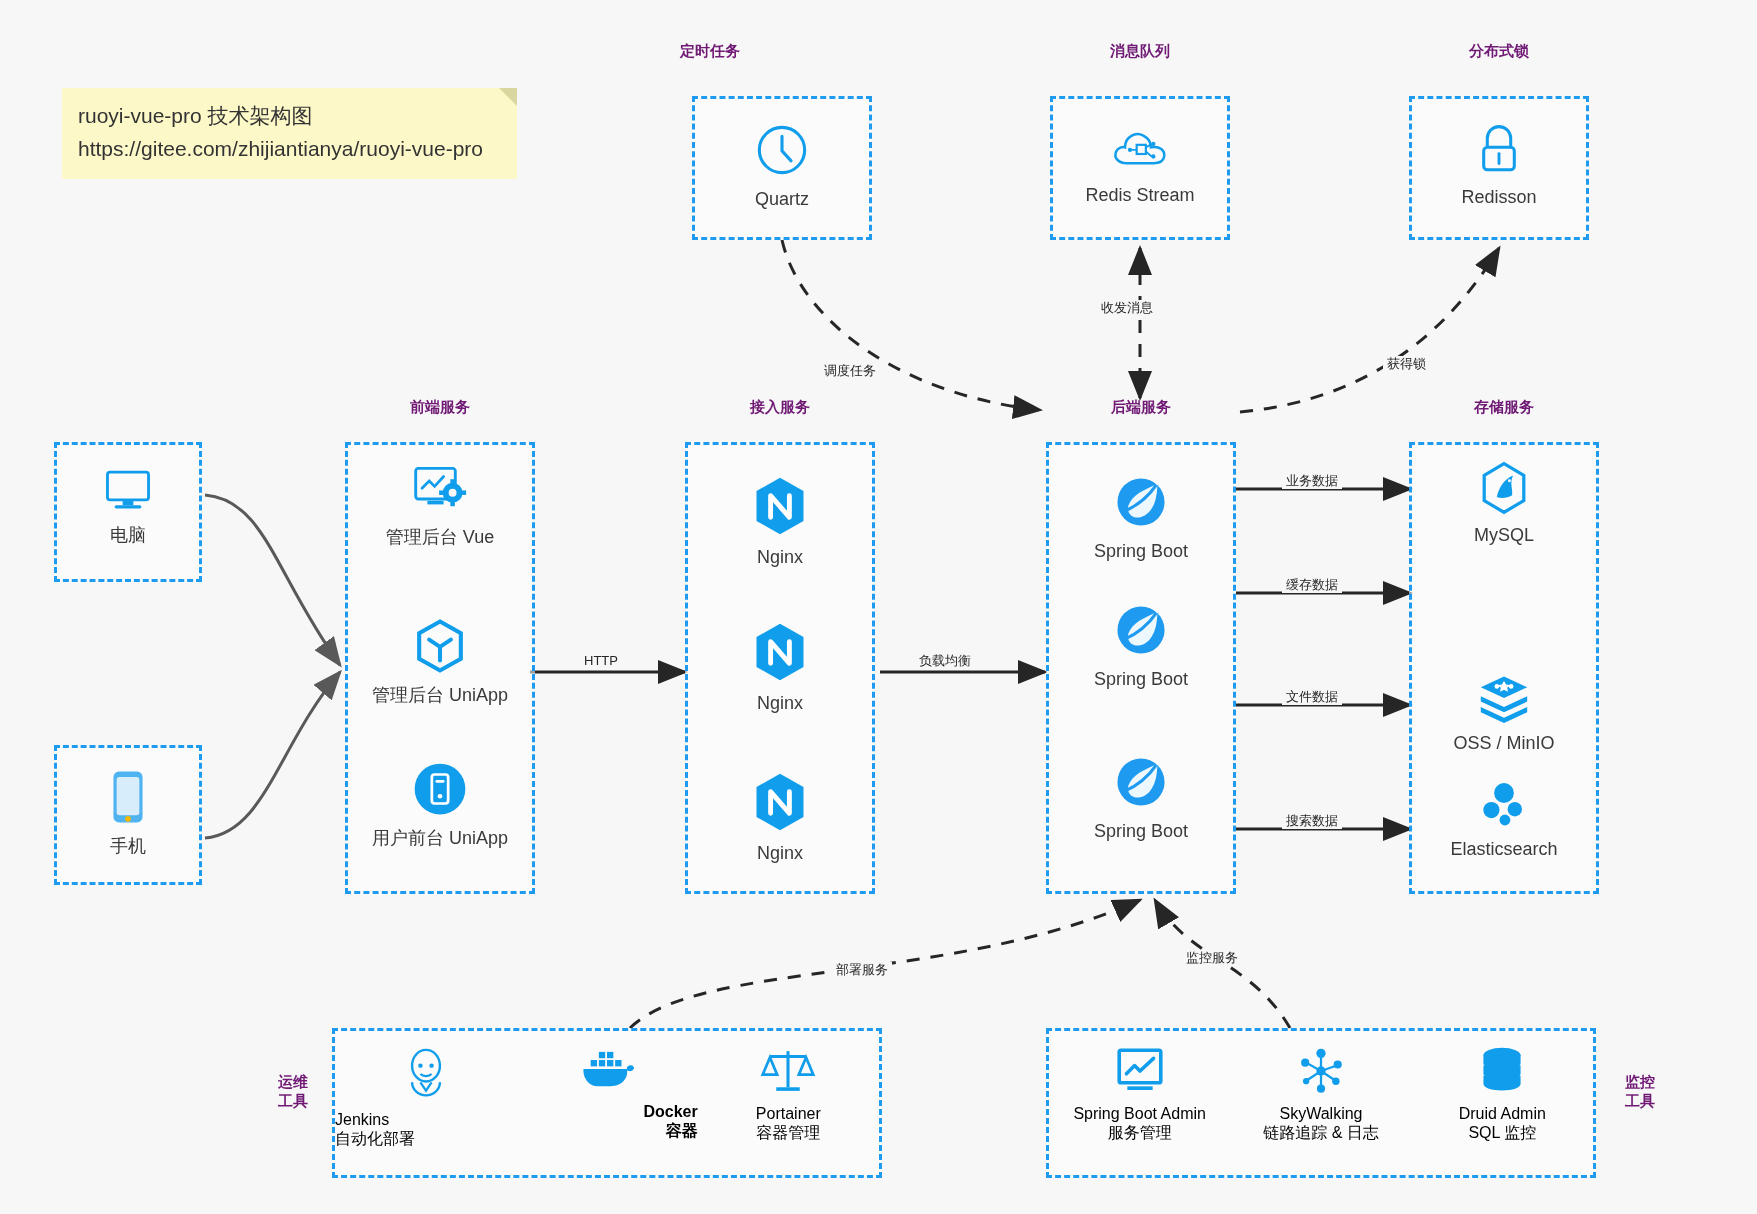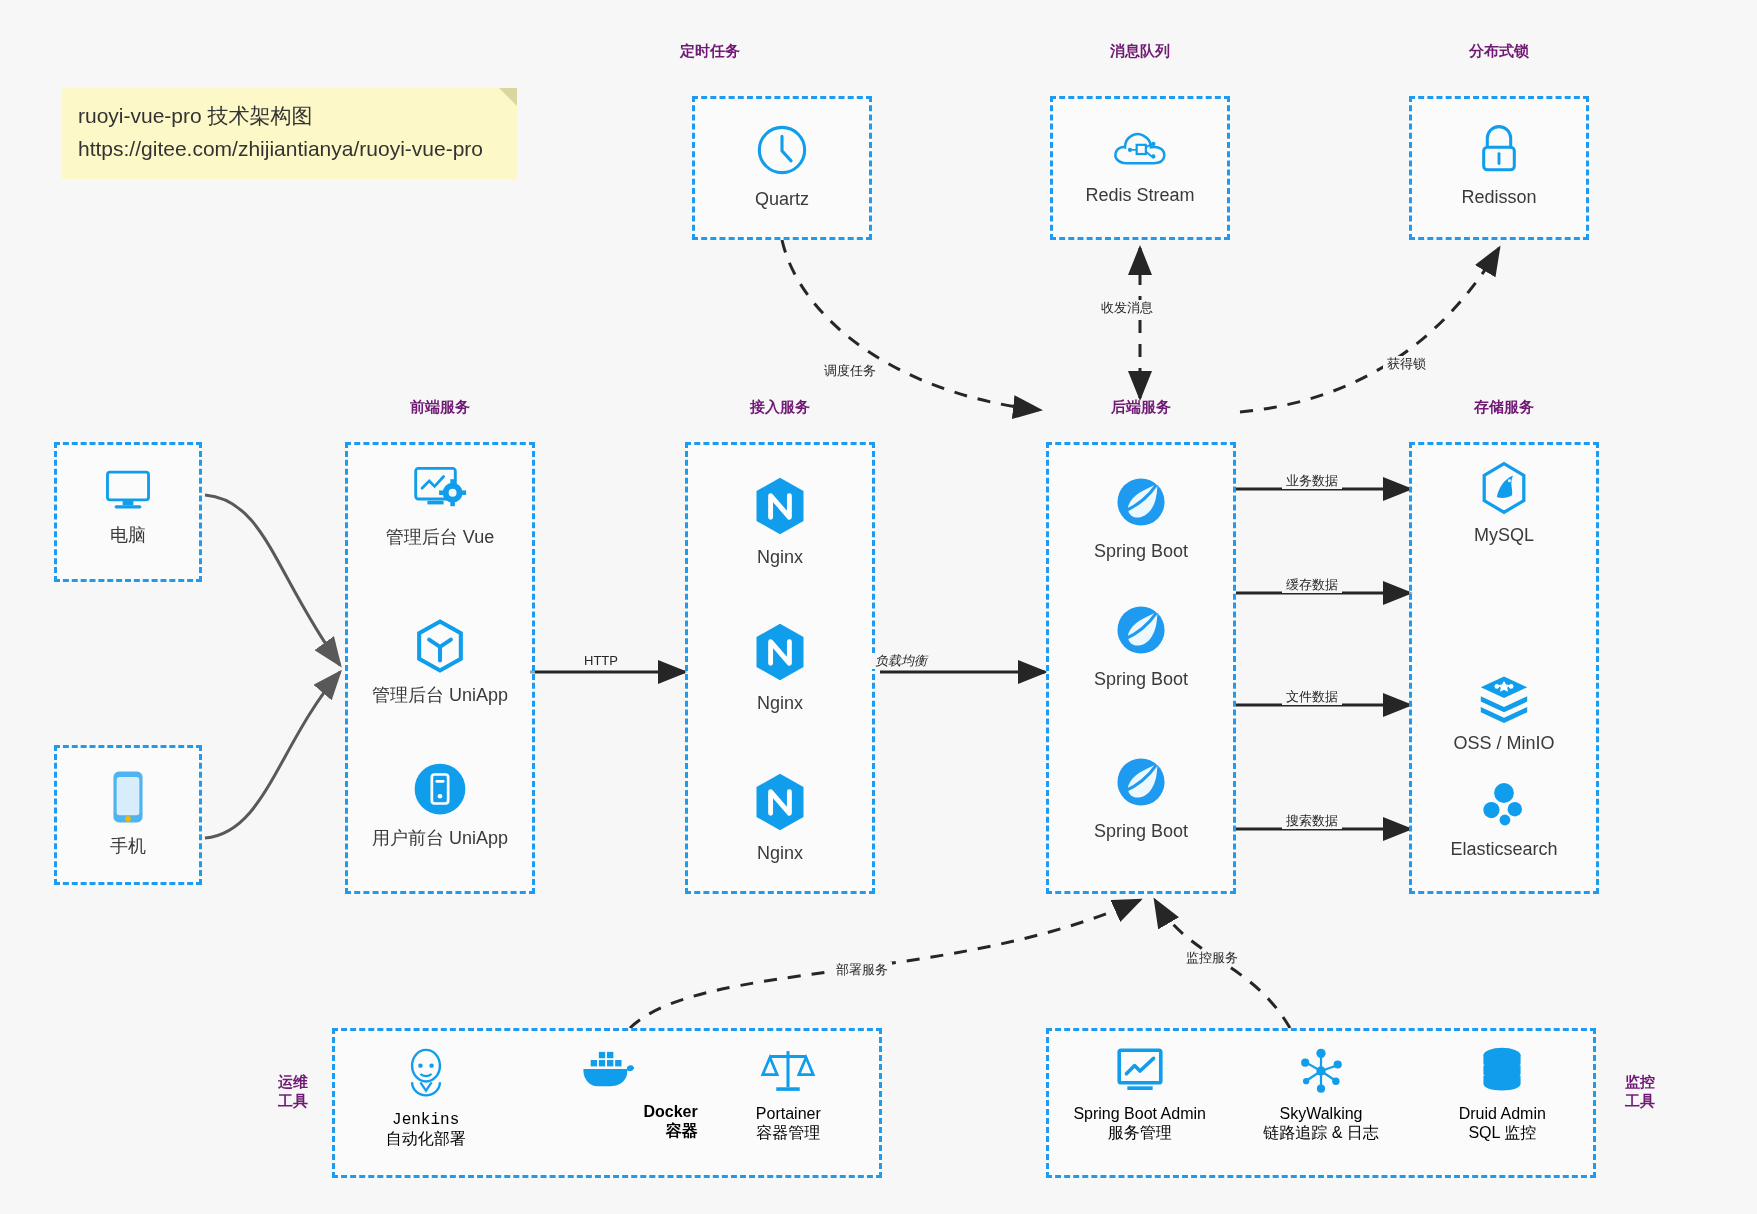--- a/index.html
+++ b/index.html
@@ -309,21 +309,21 @@
       <div class="cap">Elasticsearch</div>
     </div>
   </div>
 
   <div class="grouplabel" style="left:258px; top:1073px; width:70px;">
     <div>运维</div>
     <div>工具</div>
   </div>
   <div class="dbox" style="left:332px; top:1028px; width:550px; height:150px;">
     <div style="position:absolute; left:0; top:14px; width:100%; display:flex;">
-      <div style="flex:1; text-align:center;font-family:Liberation Mono, monospace;">
+      <div style="flex:1; text-align:left;">
         <svg class="icon" width="52" height="58" viewBox="0 0 56 62">
           <ellipse cx="28" cy="22" rx="15" ry="17" fill="none" stroke="#109dec" stroke-width="2.6"></ellipse>
           <path d="M13 40 C 13 48 20 54 28 54 C 36 54 43 48 43 40" fill="none" stroke="#109dec" stroke-width="2.6"></path>
           <circle cx="22" cy="22" r="2.4" fill="#109dec"></circle>
           <circle cx="34" cy="22" r="2.4" fill="#109dec"></circle>
           <path d="M22 31 C 25 34 31 34 34 31" fill="none" stroke="#109dec" stroke-width="2.4"></path>
           <path d="M22 40 L28 49 L34 40" fill="none" stroke="#109dec" stroke-width="2.4"></path>
         </svg>
         <div class="cap">Jenkins</div>
         <div class="cap2">自动化部署</div>
@@ -406,21 +406,21 @@
         <div class="cap">Druid Admin</div>
         <div class="cap2">SQL 监控</div>
       </div>
     </div>
   </div>
 
   <div class="elabel" style="left:820px; top:363px;">调度任务</div>
   <div class="elabel" style="left:1097px; top:300px;">收发消息</div>
   <div class="elabel" style="left:1383px; top:356px;">获得锁</div>
   <div class="elabel" style="left:580px; top:653px;">HTTP</div>
-  <div class="elabel" style="left:871px; top:653px;font-style:italic;">负载均衡</div>
+  <div class="elabel" style="left:915px; top:653px;">负载均衡</div>
 
   <div class="elabel" style="left:1282px; top:473px;">业务数据</div>
   <div class="elabel" style="left:1282px; top:577px;">缓存数据</div>
   <div class="elabel" style="left:1282px; top:689px;">文件数据</div>
   <div class="elabel" style="left:1282px; top:813px;">搜索数据</div>
 
   <div class="elabel" style="left:832px; top:962px;">部署服务</div>
   <div class="elabel" style="left:1182px; top:950px;">监控服务</div>
 
 </div>

